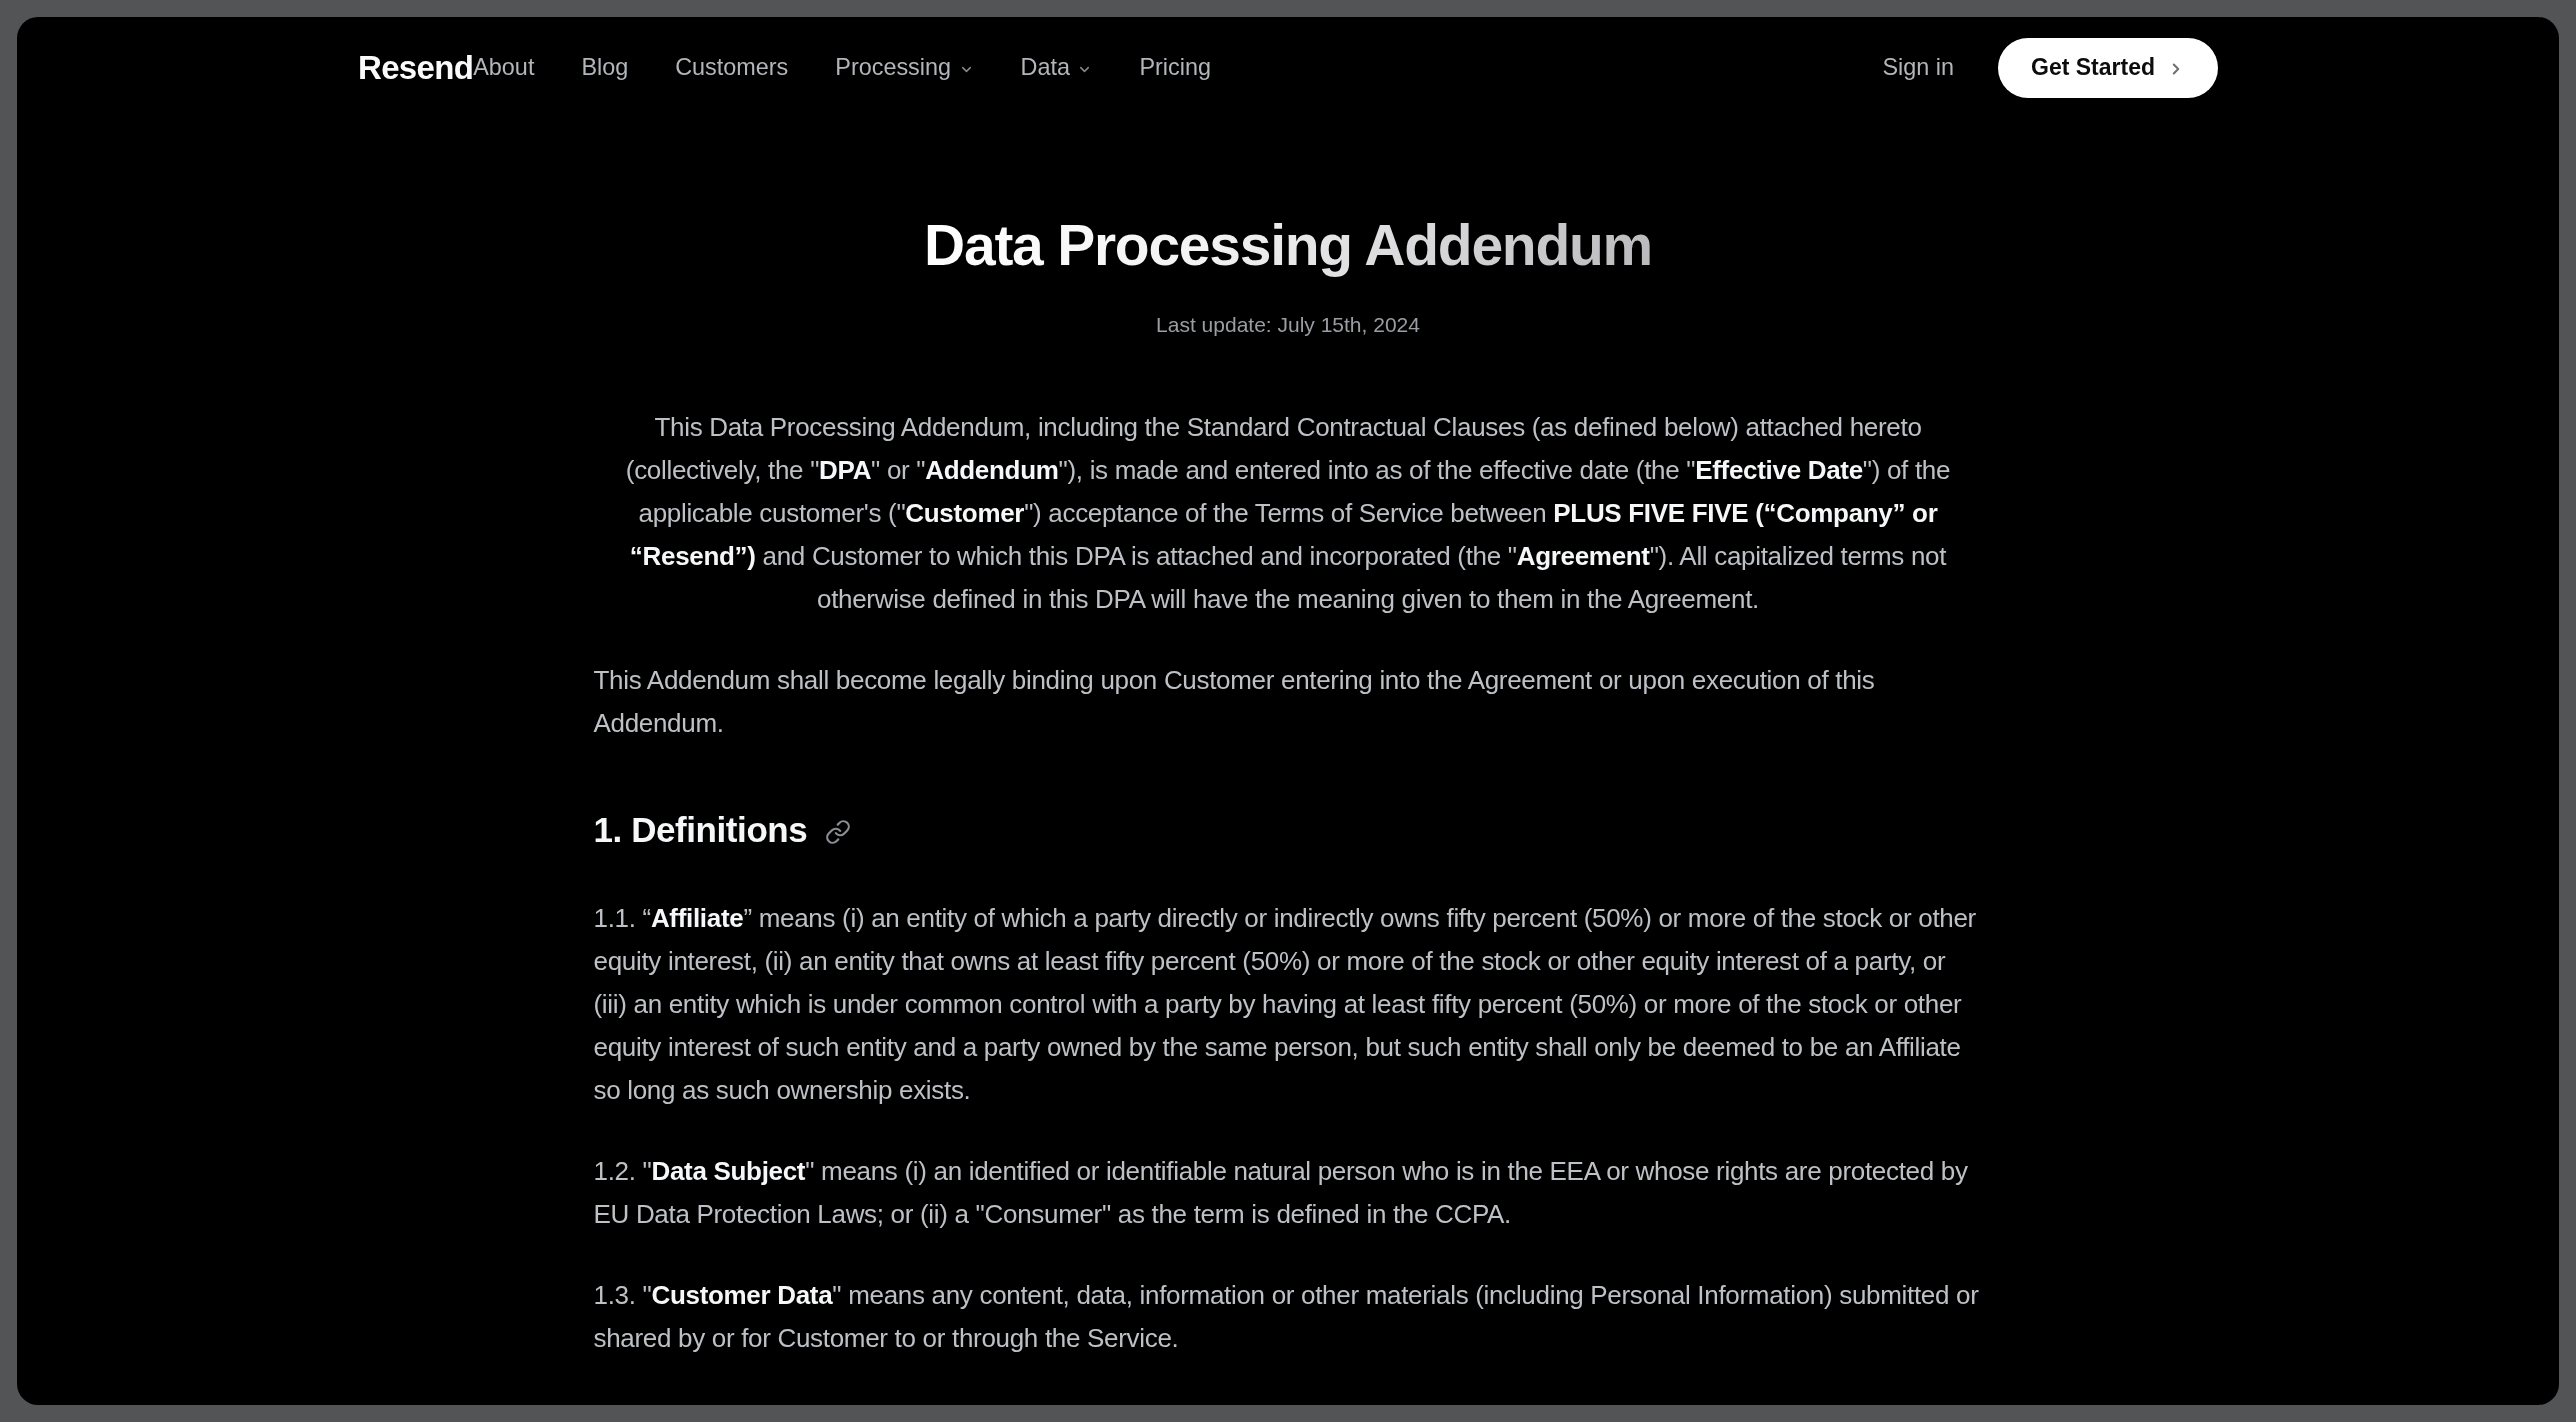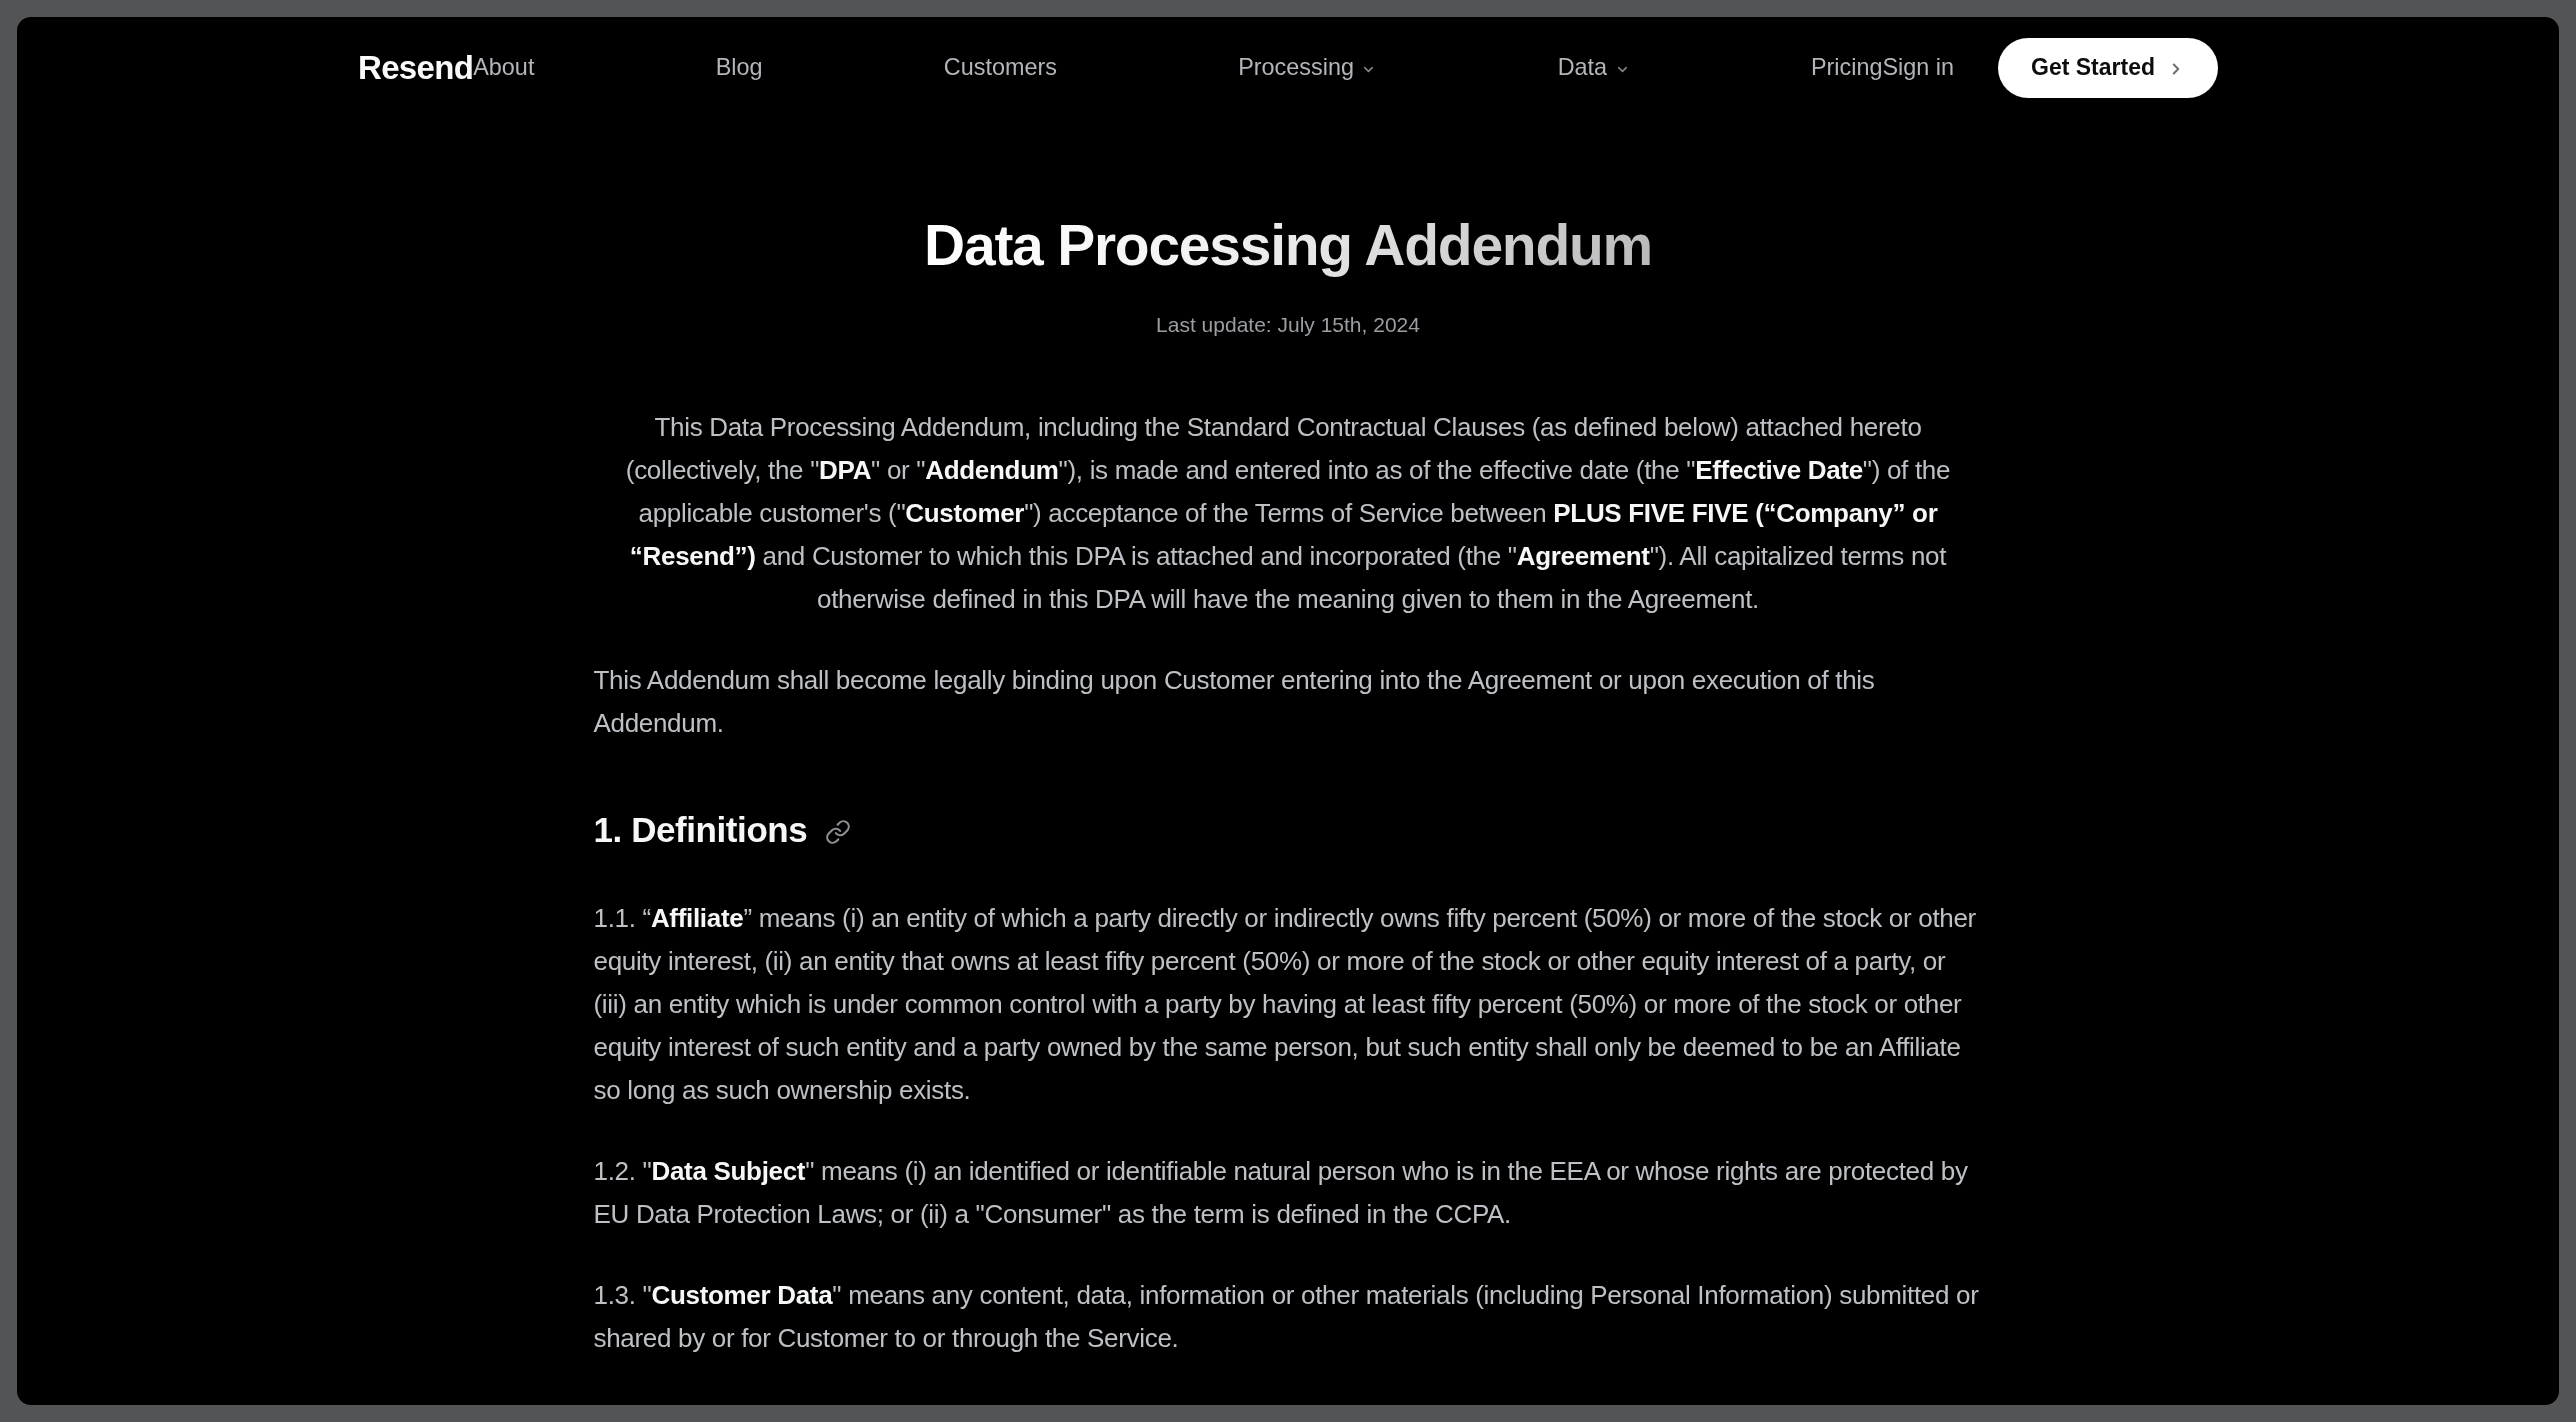--- a/index.html
+++ b/index.html
@@ -6,36 +6,36 @@
   html, body {
     margin: 0; padding: 0;
     width: 2576px; height: 1422px;
     background: #525456;
     overflow: hidden;
     font-family: "Liberation Sans", "DejaVu Sans", sans-serif;
   }
   .page {
     position: absolute; inset: 16.6px;
     background: #000;
-    border-radius: 14px;
+    border-radius: 21px;
     overflow: hidden;
   }
   
   header { width: 100%; }
   .nav-inner {
     width: 1860px; margin: 0 auto; padding-top: 19.6px;
     height: 83px;
     display: flex; align-items: center;
   }
   .logo {
     font-size: 33px; font-weight: 700; letter-spacing: -0.02em;
     color: #fafafa; cursor: pointer; flex: 0 0 auto;
   }
   .nav-links {
-    flex: 1; display: flex; justify-content: space-between; align-items: center;
+    flex: 1; display: flex; justify-content: flex-start; align-items: center;
     gap: 47px;
   }
   .nav-link {
     display: flex; align-items: center; gap: 7.5px;
     font-size: 23.4px; color: #b2b5ba; text-decoration: none; cursor: pointer;
     white-space: nowrap;
   }
   .chev-down { display: inline-flex; margin-top: 3px; }
   .actions { display: flex; align-items: center; gap: 44px; flex: 0 0 auto; justify-content: space-between; }
   .sign-in { font-size: 23.4px; color: #b2b5ba; text-decoration: none; cursor: pointer; }

